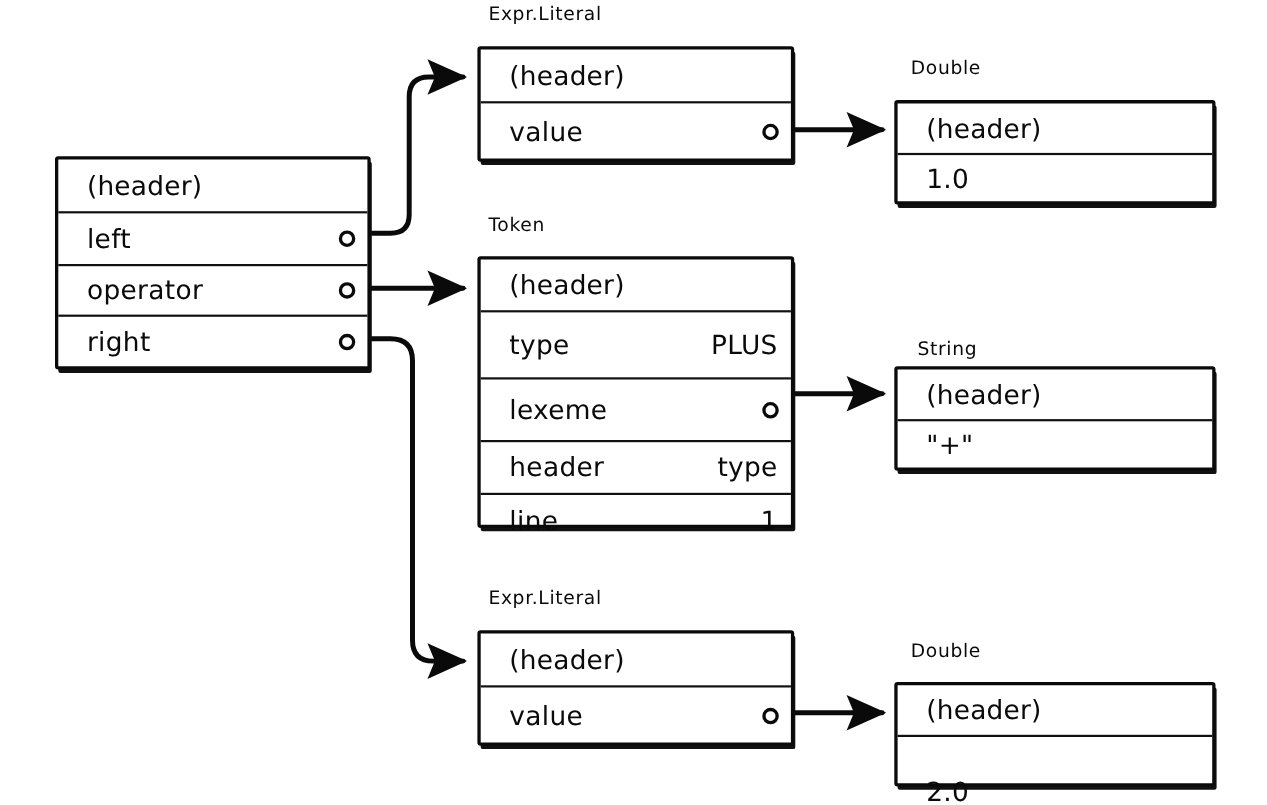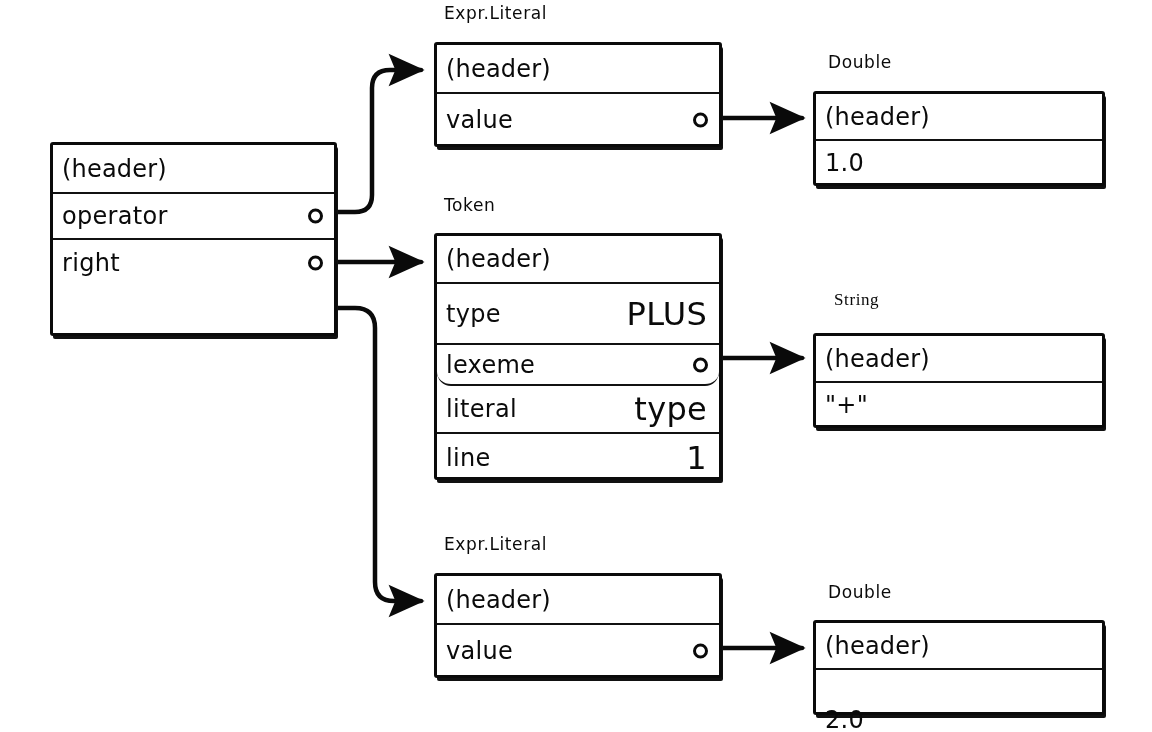--- a/index.html
+++ b/index.html
@@ -43,35 +43,35 @@
     letter-spacing: 0.6px;
     white-space: nowrap;
     z-index: 3;
   }
   .row {
     position: relative;
     box-sizing: border-box;
     display: flex;
     align-items: center;
     justify-content: space-between;
-    padding: 0 12px 0 9px;
+    padding: 0 12px 0 26px;
     border-bottom: 2px solid #111;
     font-size: 24px;
     color: #0a0a0a;
     letter-spacing: 0.3px;
     white-space: nowrap;
   }
   .row:last-child {
     border-bottom: none;
   }
   .row .fname {
     font-size: 24px;
   }
   .row .fval {
-    font-size: 32px;
+    font-size: 24px;
   }
   .row.header-row .fname {
     letter-spacing: 0.2px;
   }
   .dot {
     position: absolute;
     width: 15px;
     height: 15px;
     box-sizing: border-box;
     border: 3px solid #0a0a0a;
@@ -106,20 +106,24 @@
     <path d="M 707 358 L 802 358" fill="none" stroke="#0a0a0a" stroke-width="4.5" stroke-linecap="round" marker-end="url(#arrowhead)"></path>
 
     <path d="M 707 648 L 802 648" fill="none" stroke="#0a0a0a" stroke-width="4.5" stroke-linecap="round" marker-end="url(#arrowhead)"></path>
   </svg>
 
   <div class="obj-box" style="left:50px; top:142px; width:287px; height:194px;">
     <div class="row header-row" style="height:49px;">
       <span class="fname">(header)</span>
       <span class="fval"></span>
     </div>
+    <div class="row" style="height:48px;">
+      <span class="fname">left</span>
+      <span class="dot"></span>
+    </div>
     <div class="row" style="height:46px;">
       <span class="fname">operator</span>
       <span class="dot"></span>
     </div>
     <div class="row" style="height:45px;">
       <span class="fname">right</span>
       <span class="dot"></span>
     </div>
   </div>
 
@@ -150,35 +154,35 @@
   <div class="obj-title" style="left:444px; top:195px;">Token</div>
   <div class="obj-box" style="left:434px; top:233px; width:288px; height:247px;">
     <div class="row header-row" style="height:48px;">
       <span class="fname">(header)</span>
       <span class="fval"></span>
     </div>
     <div class="row" style="height:61px;">
       <span class="fname">type</span>
       <span class="fval">PLUS</span>
     </div>
-    <div class="row" style="height:41px;border-radius:14px;">
+    <div class="row" style="height:57px;">
       <span class="fname">lexeme</span>
       <span class="dot"></span>
     </div>
     <div class="row" style="height:48px;">
-      <span class="fname">literal</span>
+      <span class="fname">header</span>
       <span class="fval">type</span>
     </div>
     <div class="row" style="height:47px;">
       <span class="fname">line</span>
       <span class="fval">1</span>
     </div>
   </div>
 
-  <div class="obj-title" style="left:834px; top:290px;font-family:Liberation Serif, serif;">String</div>
+  <div class="obj-title" style="left:834px; top:308px;">String</div>
   <div class="obj-box" style="left:813px; top:333px; width:292px; height:95px;">
     <div class="row header-row" style="height:47px;">
       <span class="fname">(header)</span>
       <span class="fval"></span>
     </div>
     <div class="row" style="height:44px;">
       <span class="fname">"+"</span>
       <span class="fval"></span>
     </div>
   </div>

